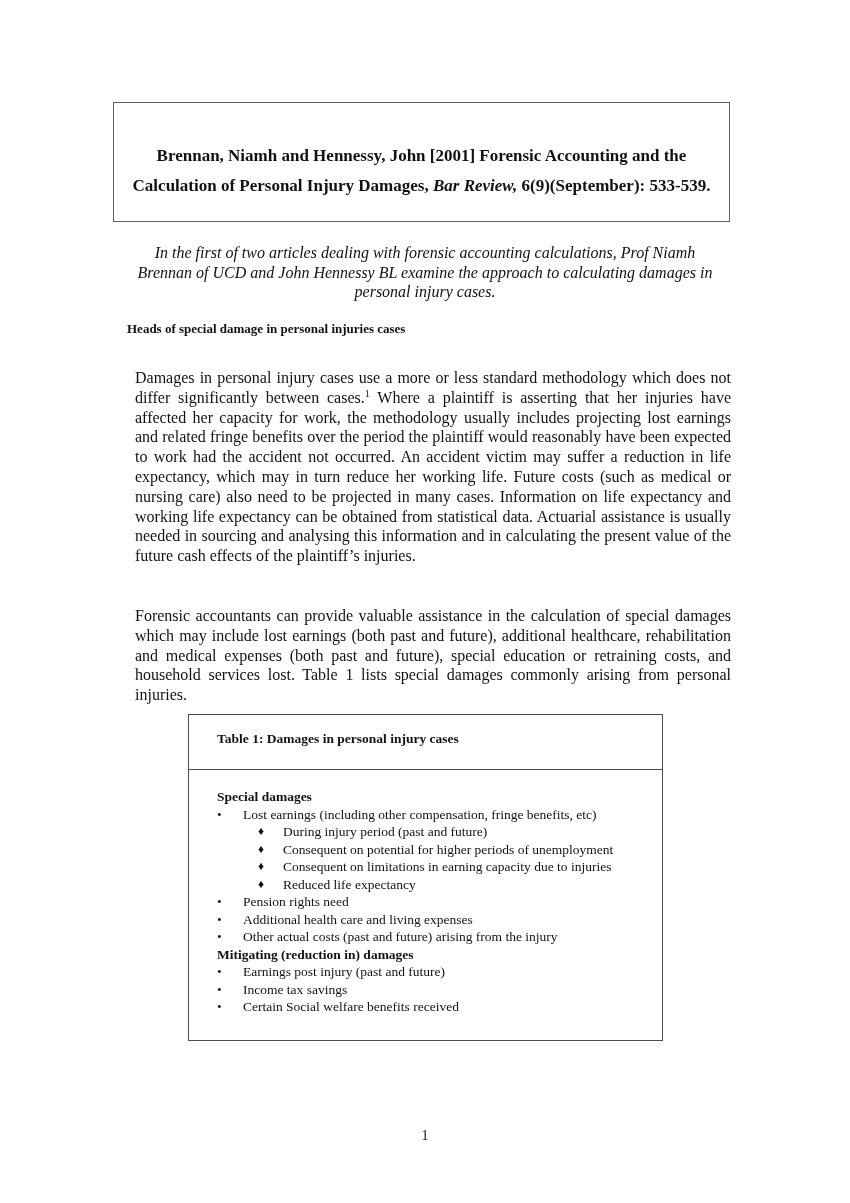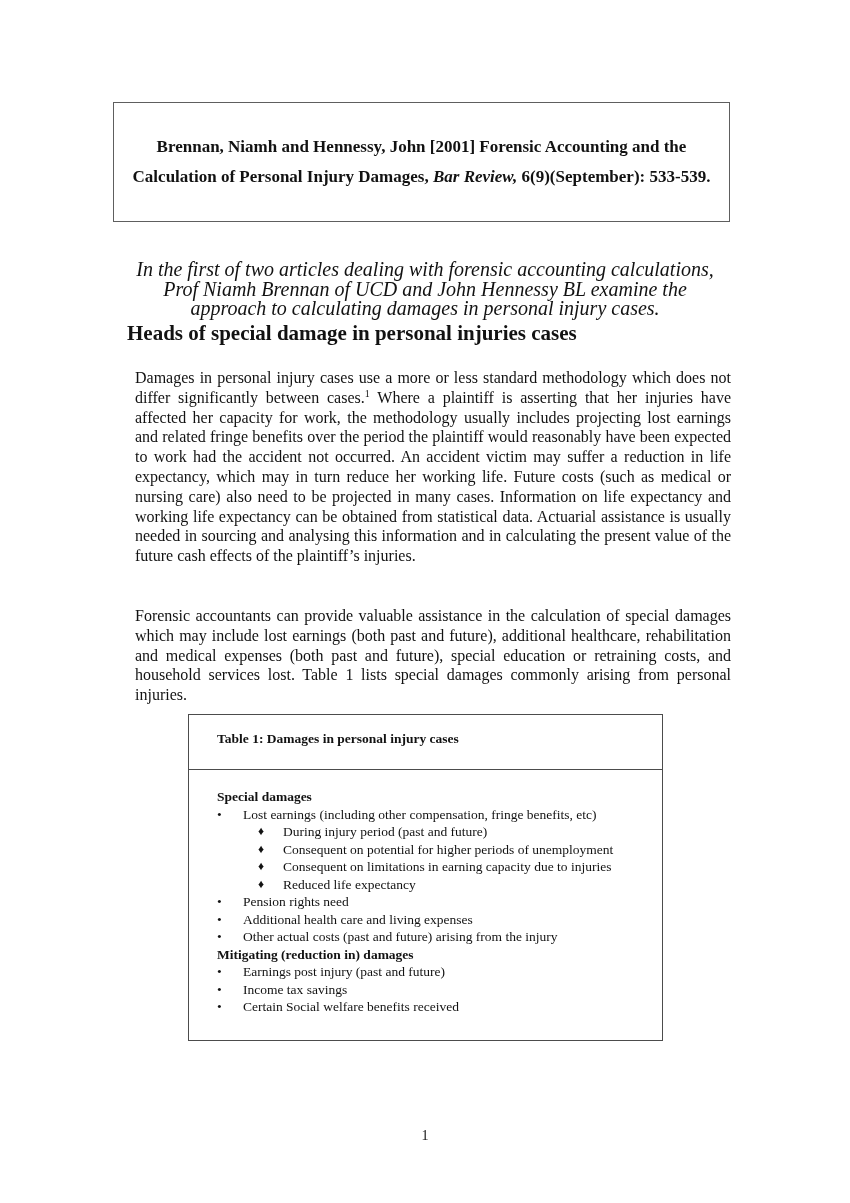--- a/index.html
+++ b/index.html
@@ -18,41 +18,41 @@
   .citation-box {
     position: absolute;
     left: 113px; top: 102px;
     width: 617px; height: 120px;
     box-sizing: border-box;
     border: 1px solid #5e5e5e;
     text-align: center;
     font-weight: bold;
     font-size: 17px;
     line-height: 30px;
-    padding: 29px 14px 0 14px;
+    padding: 38px 14px 0 14px;
   }
   .citation-box i { font-weight: bold; font-style: italic; }
 
   
   .intro {
     position: absolute;
-    left: 127px; top: 260px;
+    left: 127px; top: 243px;
     width: 596px;
     text-align: center;
     font-style: italic;
-    font-size: 20px;
+    font-size: 16px;
     line-height: 19.6px;
   }
 
   
   .section-heading {
     position: absolute;
     left: 127px; top: 321px;
     font-weight: bold;
-    font-size: 21px;
+    font-size: 13px;
   }
 
   
   .body-para {
     position: absolute;
     left: 127px;
     width: 596px;
     margin: 8px;
     text-align: justify;
     font-size: 16px;

